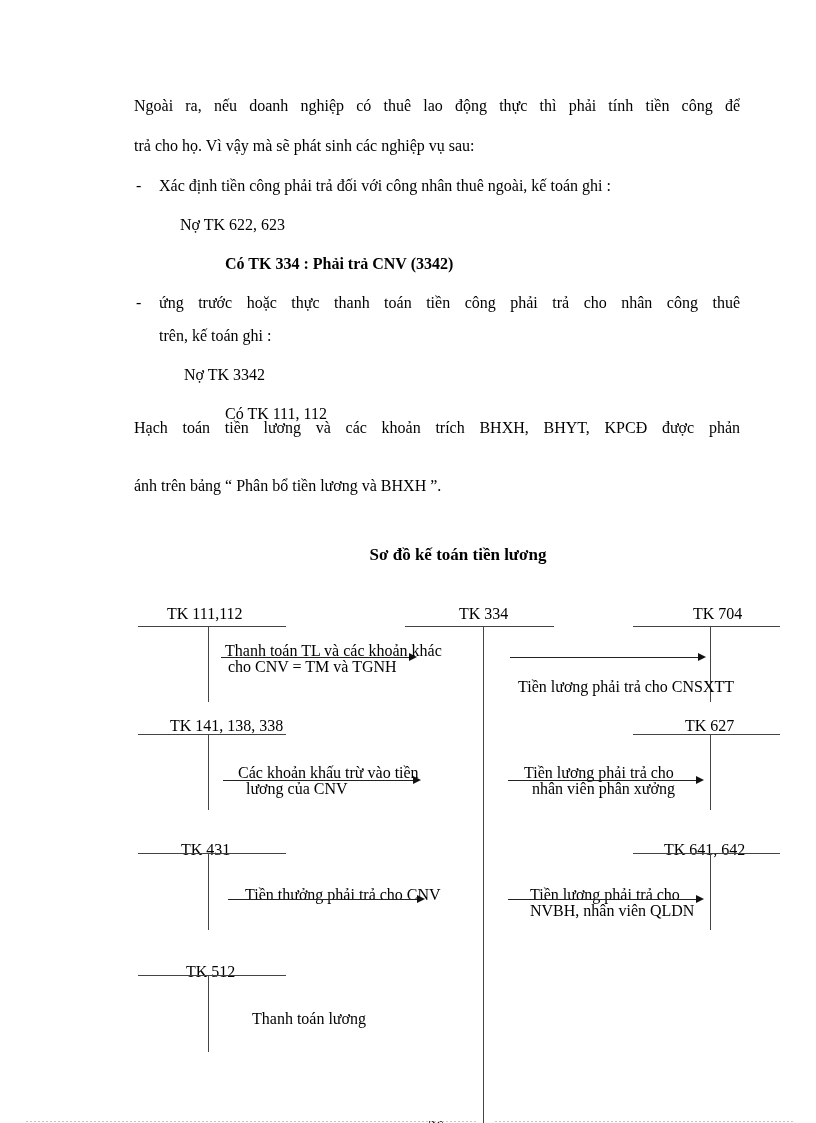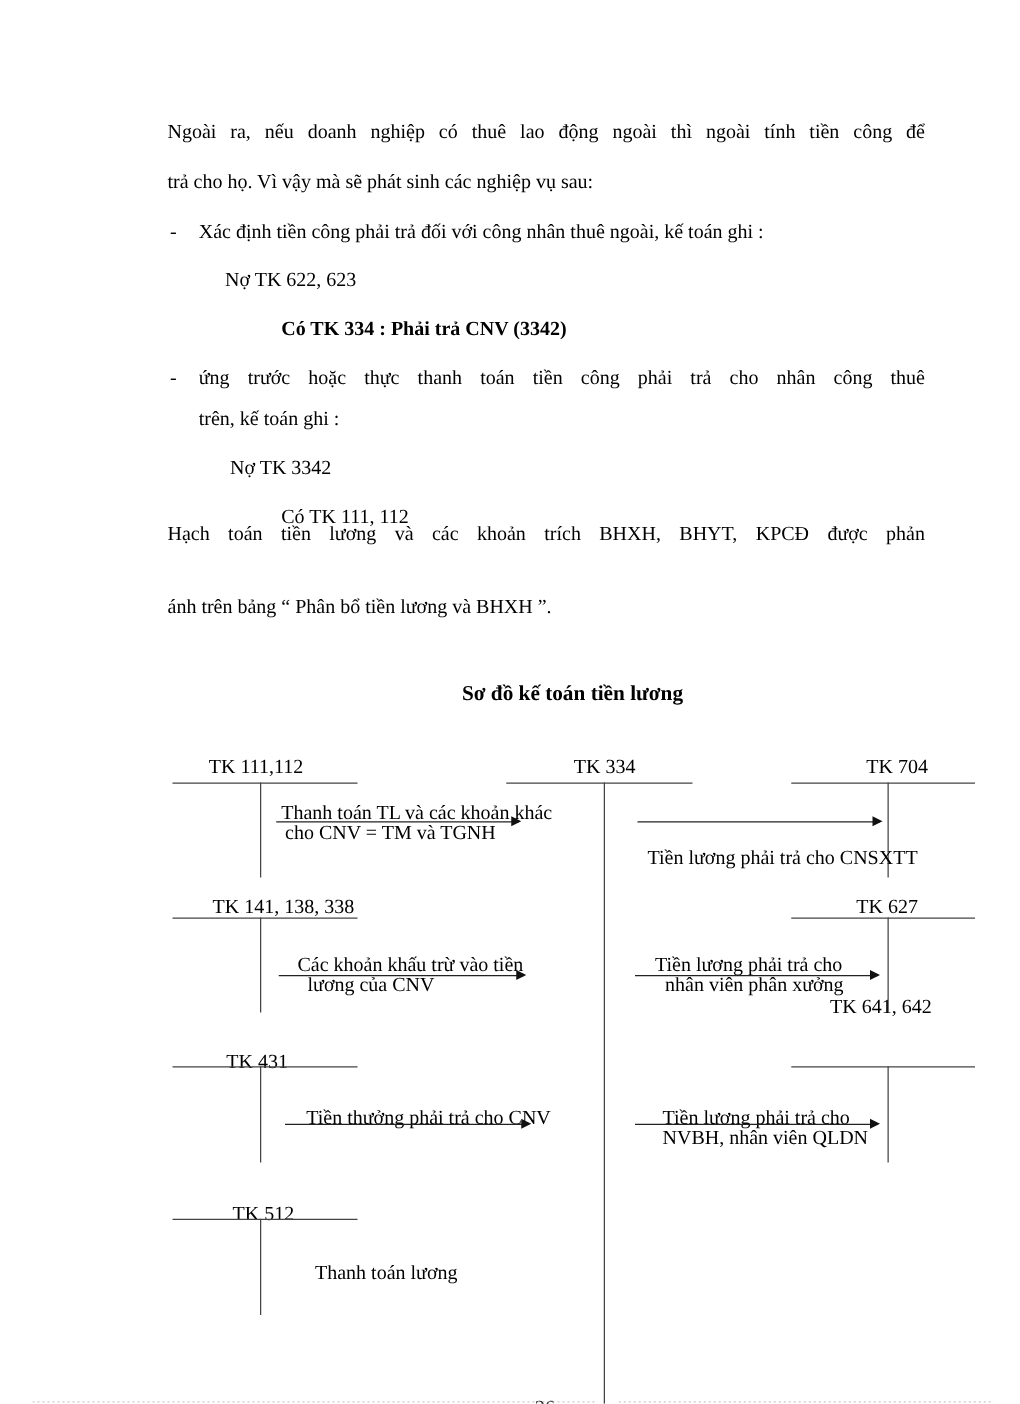--- a/index.html
+++ b/index.html
@@ -15,21 +15,21 @@
     .arrow { position:absolute; height:1px; background:#222; }
     .arrow::after { content:""; position:absolute; right:-2px; top:-4px;
       border-left:8px solid #111; border-top:4px solid transparent; border-bottom:4px solid transparent; }
     .pagenum { position:absolute; left:428px; top:1118px; font-size:16px; }
     .footer-dots { position:absolute; top:1121px; height:1px;
       background-image:linear-gradient(to right,#c8c8c8 50%,transparent 50%); background-size:4px 1px; }
   </style>
 </head>
 <body>
 
-<div class="para justify" style="left:134px; top:96px; width:606px;">Ngoài ra, nếu doanh nghiệp có thuê lao động ngoài thì ngoài tính tiền công để</div>
+<div class="para justify" style="left:134px; top:96px; width:606px;">Ngoài ra, nếu doanh nghiệp có thuê lao động thực thì phải tính tiền công để</div>
 <div class="para" style="left:134px; top:136px;">trả cho họ. Vì vậy mà sẽ phát sinh các nghiệp vụ sau:</div>
 
 <div class="para" style="left:136px; top:176px;">-</div>
 <div class="para" style="left:159px; top:176px;">Xác định tiền công phải trả đối với công nhân thuê ngoài, kế toán ghi :</div>
 
 <div class="para" style="left:180px; top:215px;">Nợ TK 622, 623</div>
 <div class="para" style="left:225px; top:254px;font-weight:bold;">Có TK 334 : Phải trả CNV (3342)</div>
 
 <div class="para" style="left:136px; top:293px;">-</div>
 <div class="para justify" style="left:159px; top:293px; width:581px;">ứng trước hoặc thực thanh toán tiền công phải trả cho nhân công thuê</div>
@@ -75,21 +75,21 @@
 <div class="lbl" style="left:246px; top:782px;">lương của CNV</div>
 
 <div class="lbl" style="left:524px; top:766px;">Tiền lương phải trả cho</div>
 <div class="arrow" style="left:508px; top:780px; width:194px;"></div>
 <div class="lbl" style="left:532px; top:782px;">nhân viên phân xưởng</div>
 
 <div class="lbl" style="left:181px; top:843px;">TK 431</div>
 <div class="hl" style="left:138px; top:853px; width:148px;"></div>
 <div class="vl" style="left:208px; top:853px; height:77px;"></div>
 
-<div class="lbl" style="left:664px; top:799px;text-align:right;">TK 641, 642</div>
+<div class="lbl" style="left:664px; top:843px;text-align:right;">TK 641, 642</div>
 <div class="hl" style="left:633px; top:853px; width:147px;"></div>
 <div class="vl" style="left:710px; top:853px; height:77px;"></div>
 
 <div class="lbl" style="left:245px; top:888px;">Tiền thưởng phải trả cho CNV</div>
 <div class="arrow" style="left:228px; top:899px; width:195px;"></div>
 
 <div class="lbl" style="left:530px; top:888px;">Tiền lương phải trả cho</div>
 <div class="arrow" style="left:508px; top:899px; width:194px;"></div>
 <div class="lbl" style="left:530px; top:904px;">NVBH,  nhân viên QLDN</div>
 

